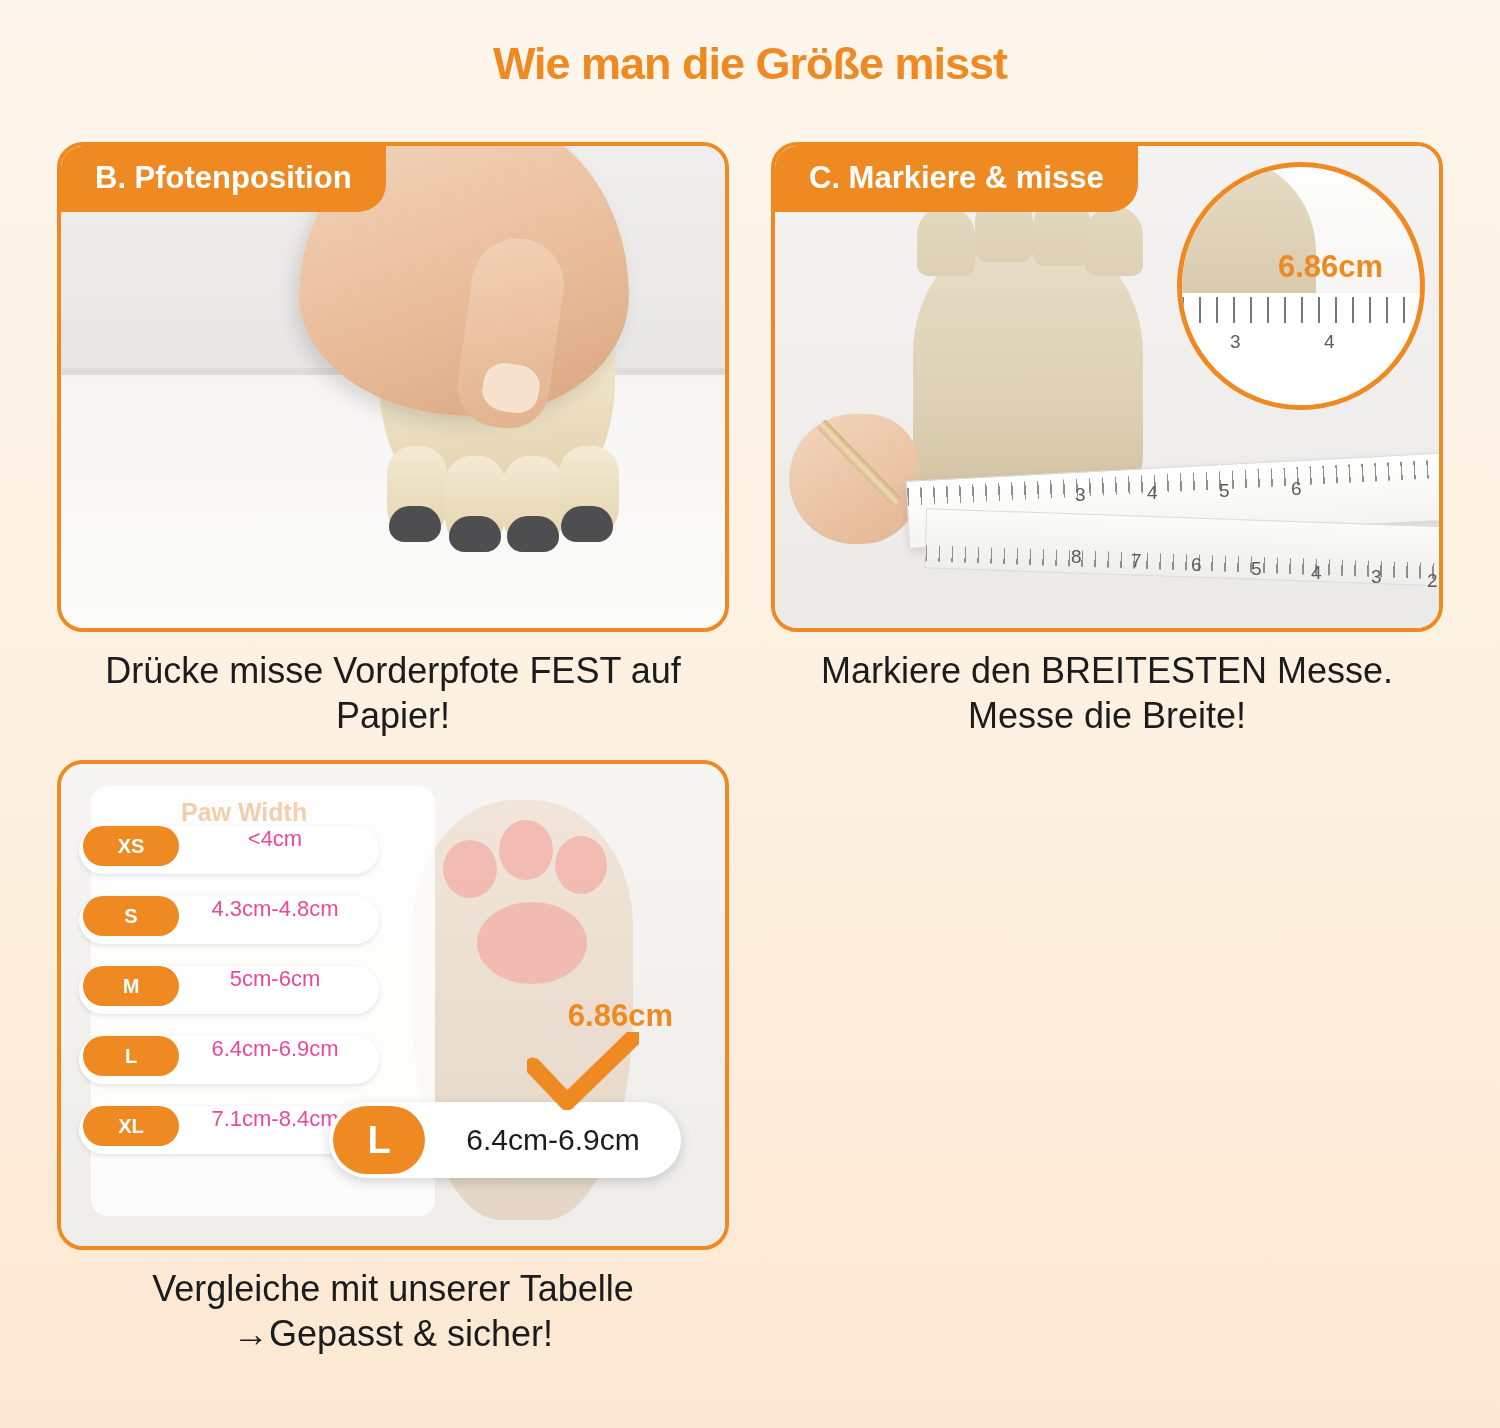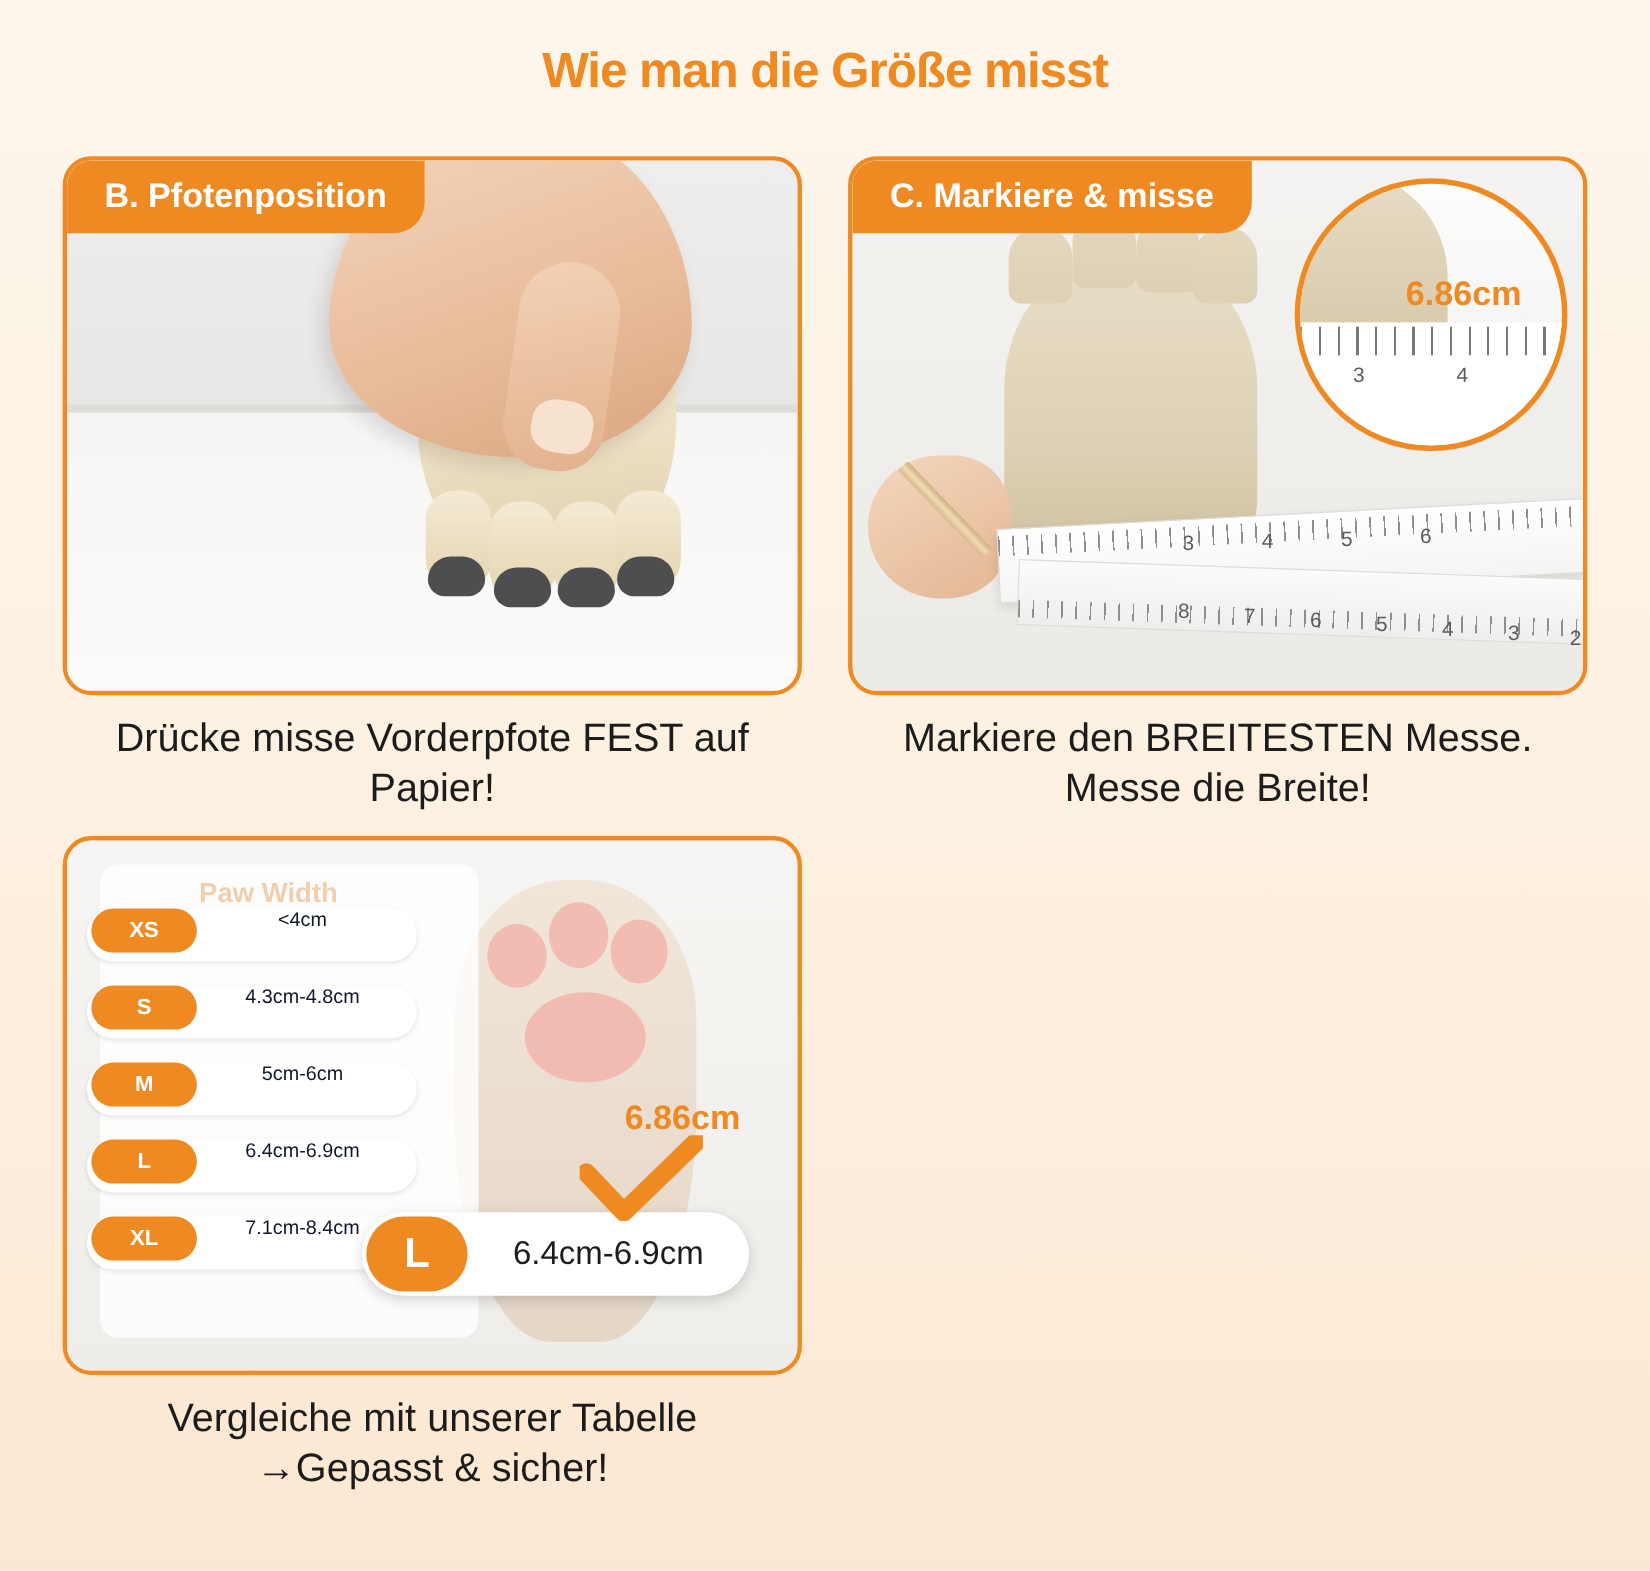--- a/index.html
+++ b/index.html
@@ -380,22 +380,22 @@
     border-radius: 20px;
     font-size: 20px;
     font-weight: bold;
     display: flex;
     align-items: center;
     justify-content: center;
   }
   .row-d .val {
     flex: 1;
     text-align: center;
-    font-size: 18px;
-    color: #0f172a;
+    font-size: 22px;
+    color: #ec4899;
     padding-right: 8px;
   }
   .highlight-row {
     position: absolute;
     left: 268px;
     top: 338px;
     width: 352px;
     height: 76px;
     background: #fff;
     border-radius: 38px;

